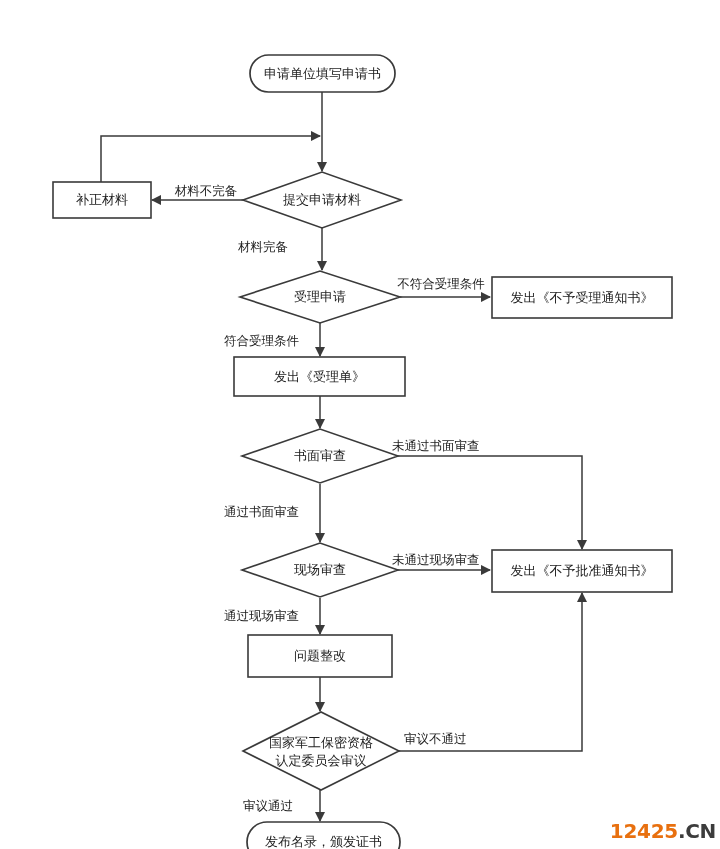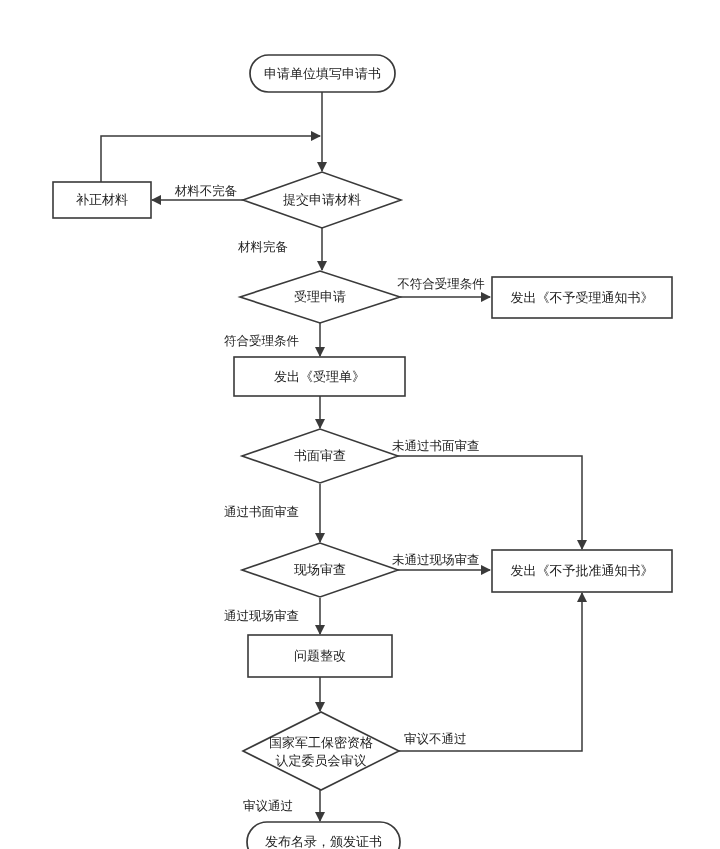--- a/index.html
+++ b/index.html
@@ -182,14 +182,17 @@
 
     <text class="edge-label anchor-start" x="392" y="560">未通过现场审查</text>
 
     <text class="edge-label anchor-start" x="224" y="616">通过现场审查</text>
 
     <text class="edge-label anchor-start" x="404" y="739">审议不通过</text>
 
     <text class="edge-label anchor-start" x="243" y="806">审议通过</text>
   </svg>
 
+  <div class="watermark">
+    <span class="wm-num">12425</span><span class="wm-tld">.CN</span>
+  </div>
 
 </div>
 
 </body></html>

